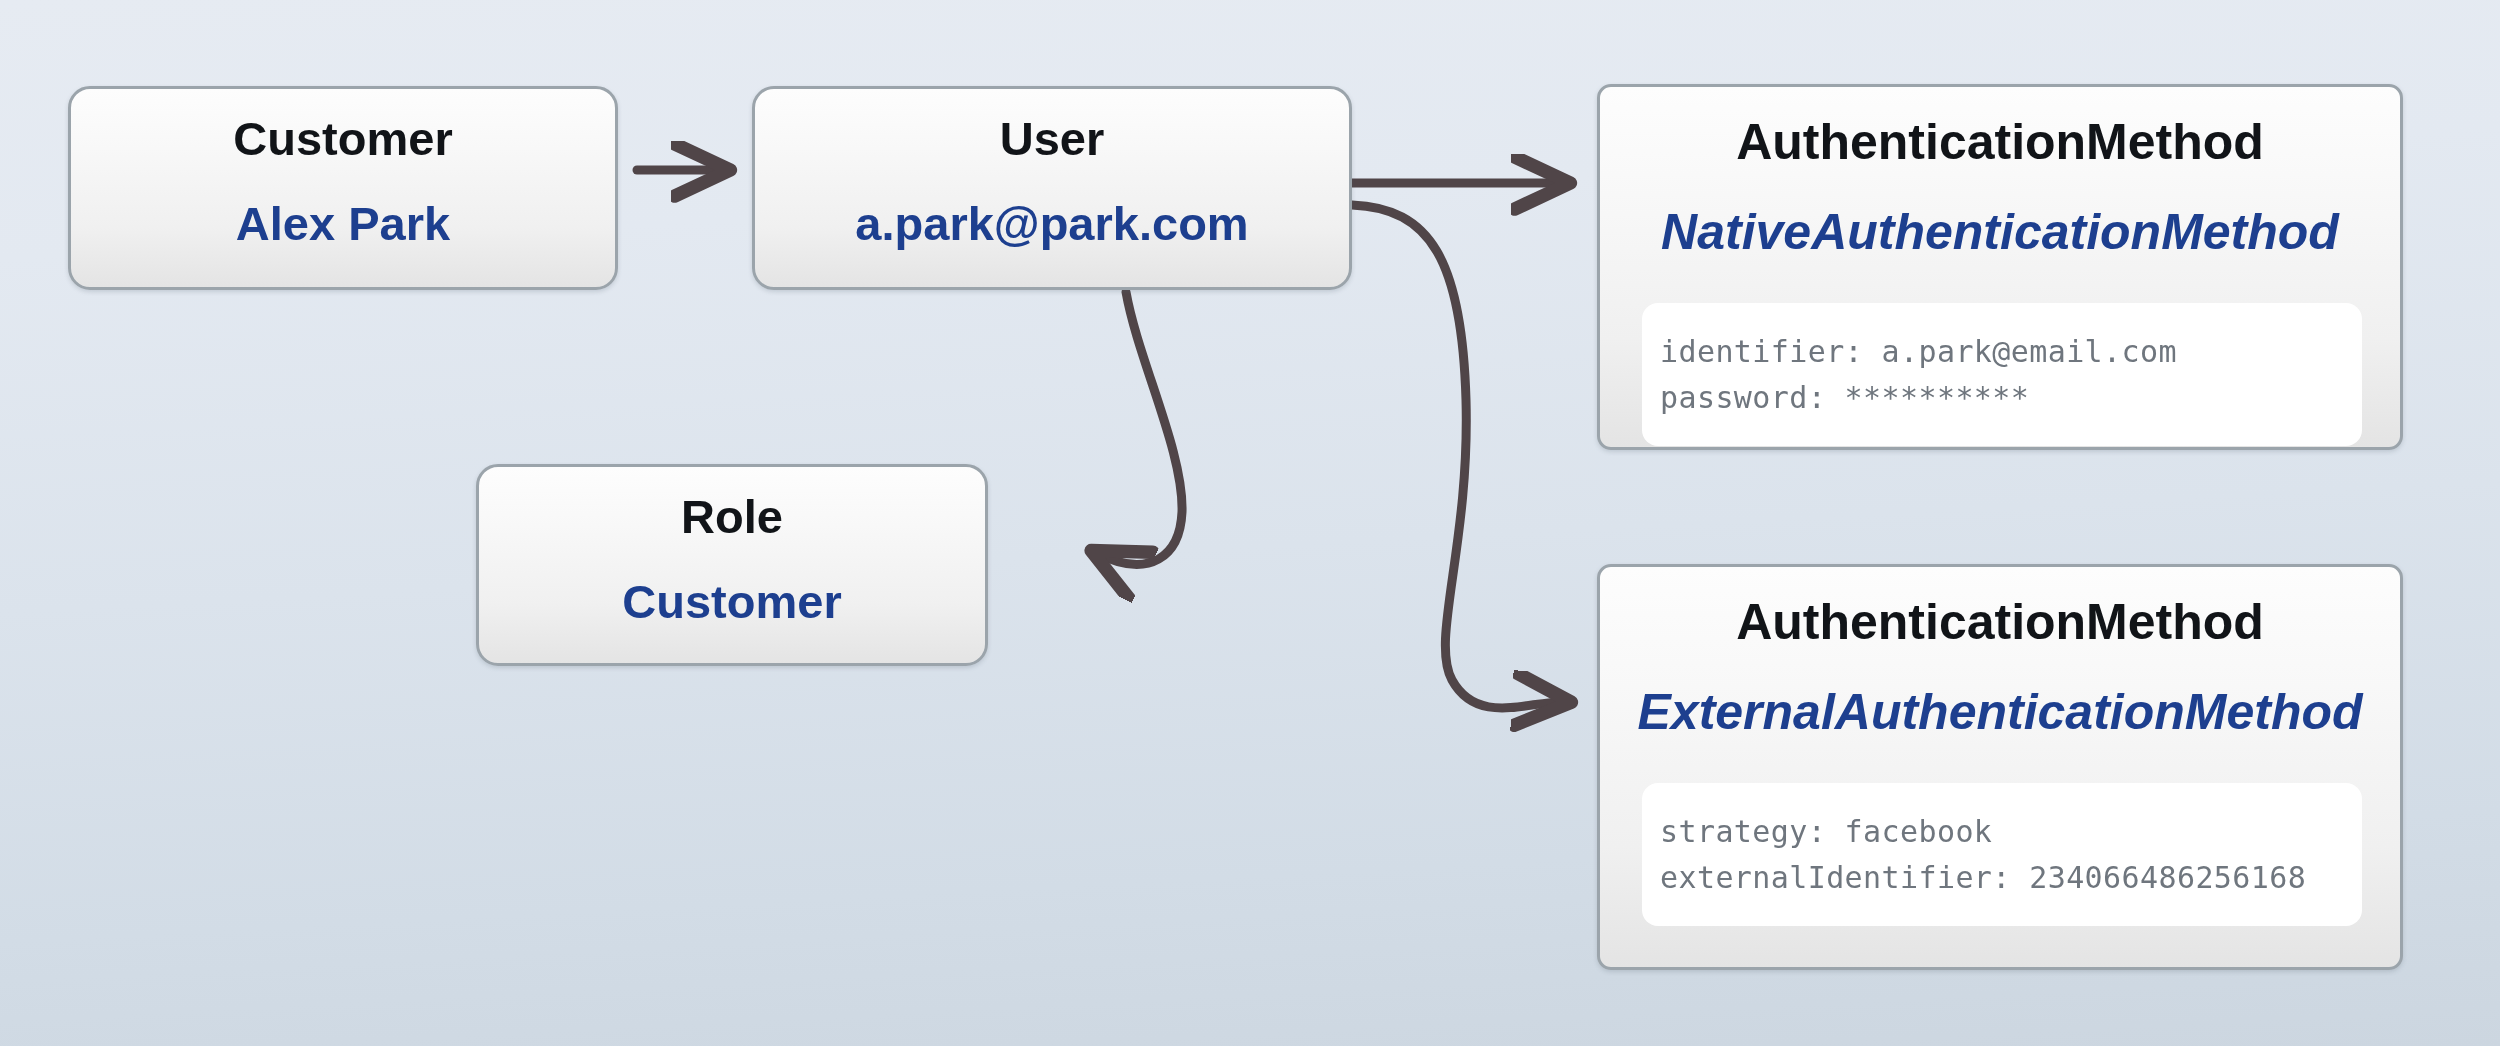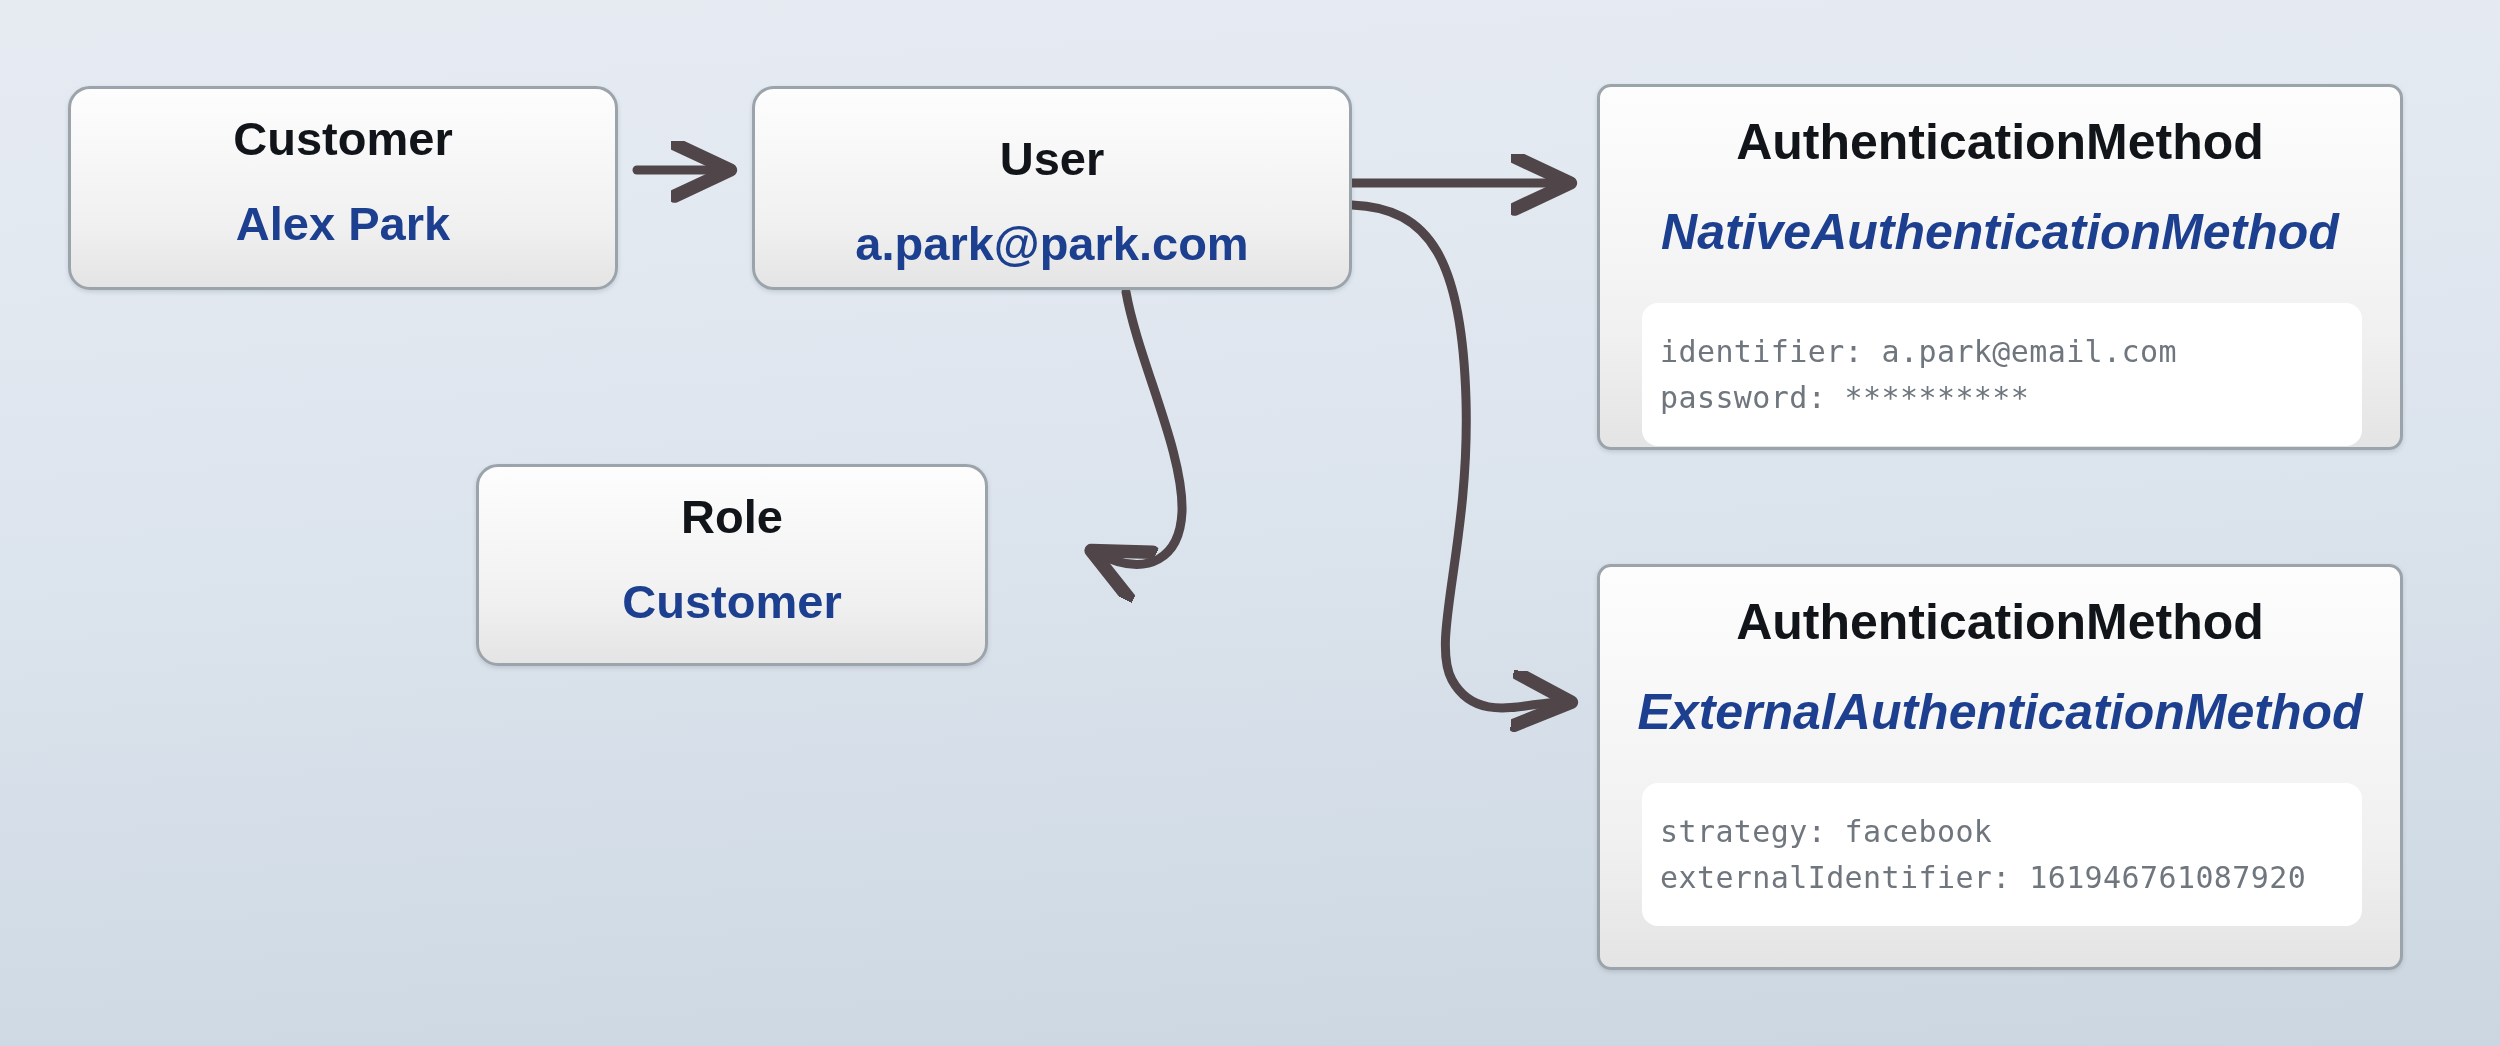--- a/index.html
+++ b/index.html
@@ -83,21 +83,21 @@
     font-family: "DejaVu Sans Mono", "Liberation Mono", monospace;
     font-size: 30px;
     line-height: 1.52;
     color: #6f767e;
     white-space: pre;
     letter-spacing: 0.4px;
   }
 
   
   #node-customer  { left: 68px;   top: 86px;  width: 550px;  height: 204px; }
-  #node-user      { left: 752px;  top: 86px;  width: 600px;  height: 204px; justify-content: center; }
+  #node-user      { left: 752px;  top: 86px;  width: 600px;  height: 204px; }
   #node-role      { left: 476px;  top: 464px; width: 512px;  height: 202px; }
   #node-native    { left: 1597px; top: 84px;  width: 806px;  height: 366px; }
   #node-external  { left: 1597px; top: 564px; width: 806px;  height: 406px; }
 </style>
 </head>
 <body>
 
 <div id="canvas">
 
   <svg id="edges" viewBox="0 0 2500 1046" width="2500" height="1046" xmlns="http://www.w3.org/2000/svg">
@@ -151,17 +151,17 @@
       <div class="prop-line">identifier: a.park@email.com</div>
       <div class="prop-line">password: **********</div>
     </div>
   </div>
 
   <div id="node-external" class="node detail">
     <div class="node-type">AuthenticationMethod</div>
     <div class="node-value">ExternalAuthenticationMethod</div>
     <div class="props">
       <div class="prop-line">strategy: facebook</div>
-      <div class="prop-line">externalIdentifier: 161946761087920</div>
+      <div class="prop-line">externalIdentifier: 234066486256168</div>
     </div>
   </div>
 
 </div>
 
 </body></html>

